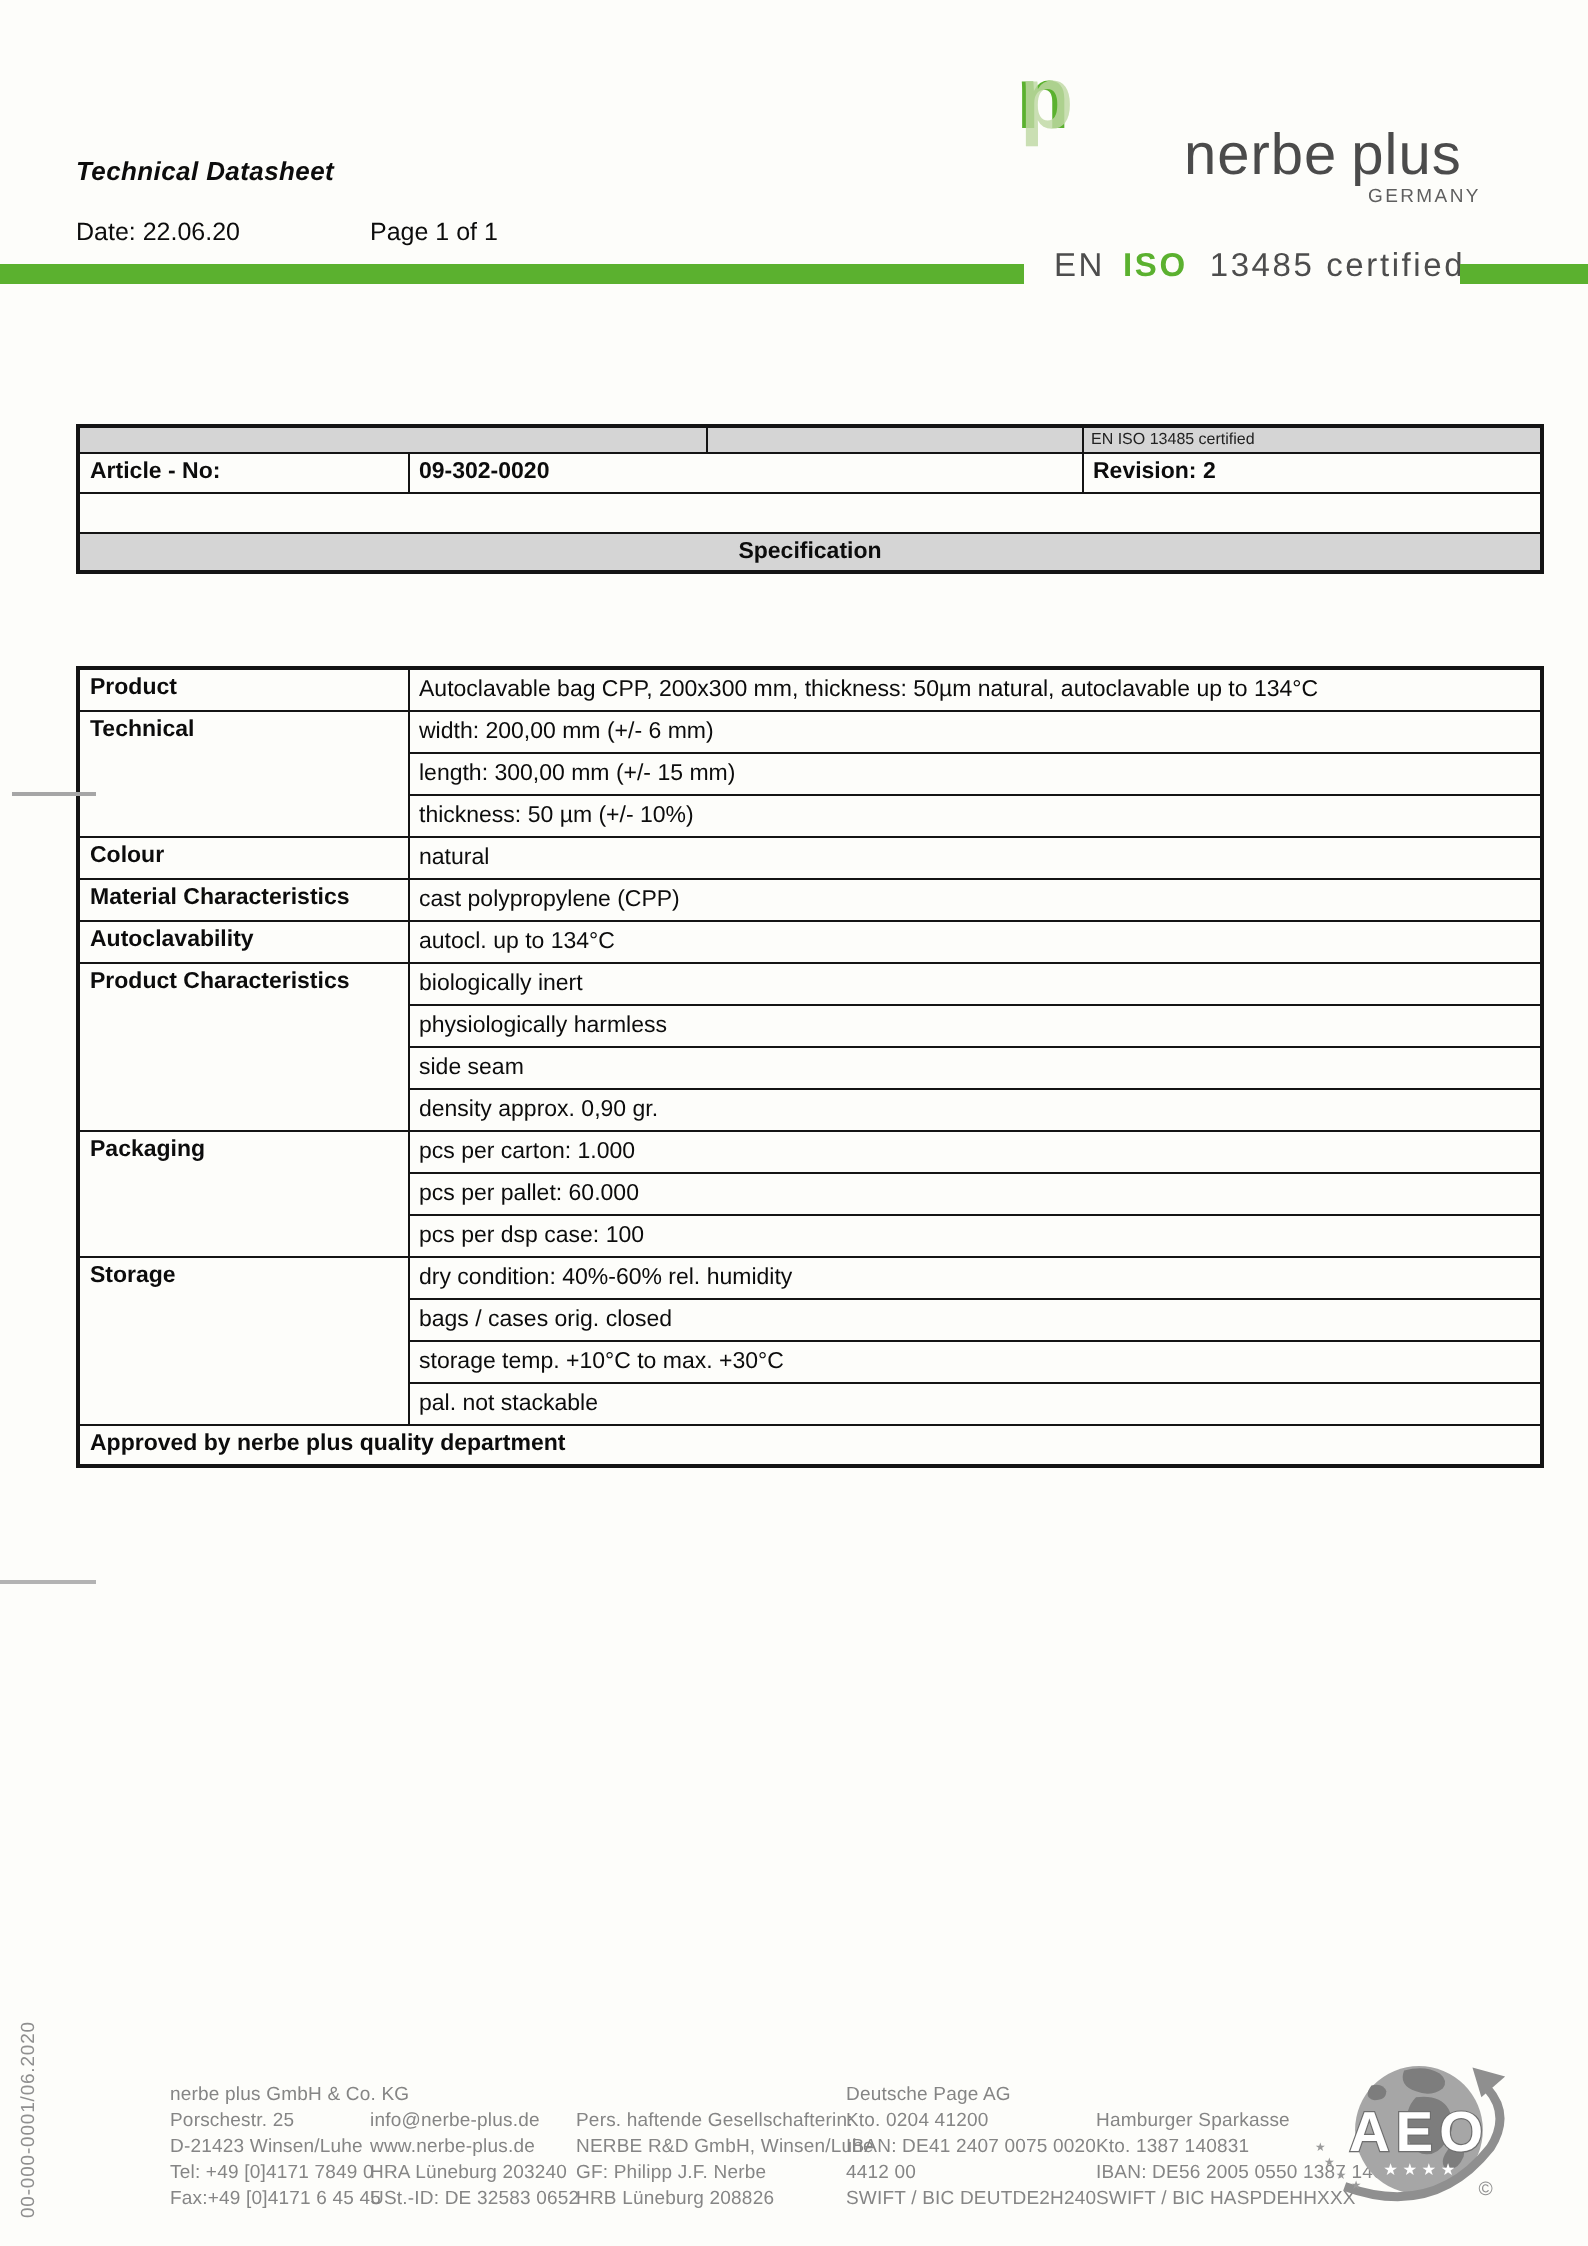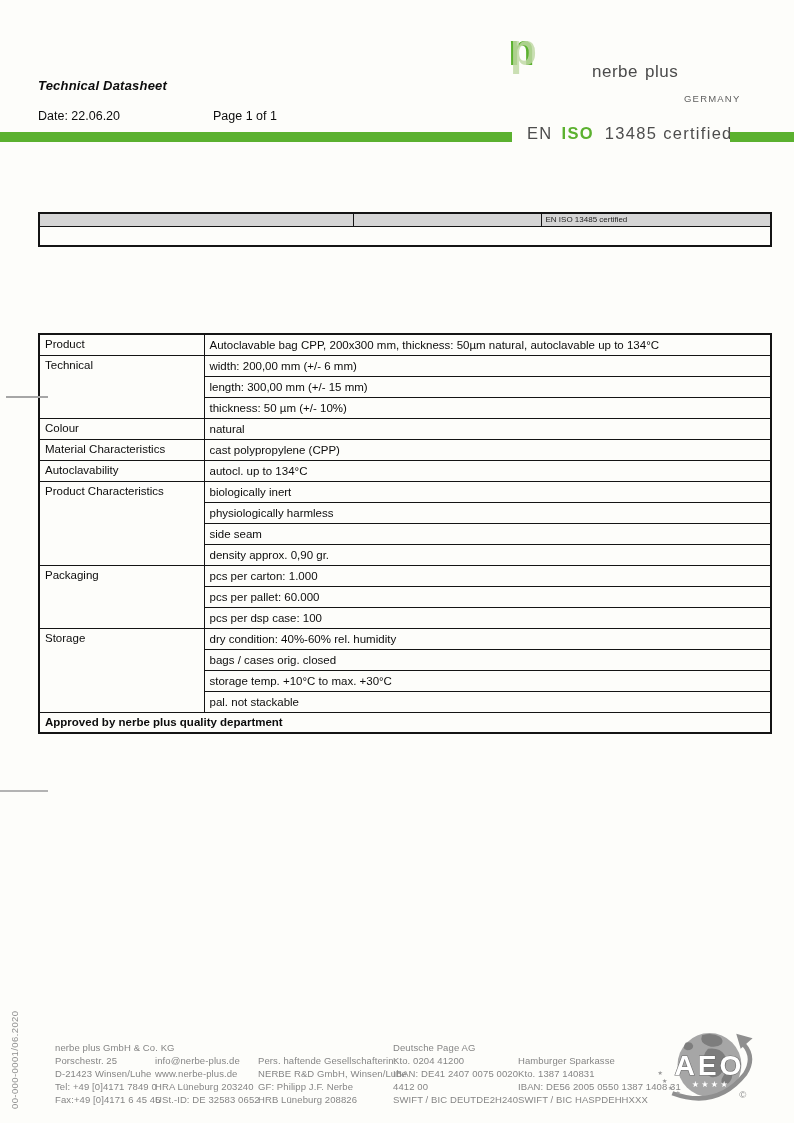--- a/index.html
+++ b/index.html
@@ -16,26 +16,26 @@
     background:#fdfdfa;
     font-family:"Liberation Sans",sans-serif;
     color:var(--ink);
     overflow:hidden;
   }
   .abs{position:absolute;}
 
   
   .doc-title{left:38px;top:78px;font-size:13px;font-weight:bold;letter-spacing:.2px;font-style:italic;}
   .doc-meta{left:38px;top:109px;font-size:12.5px;}
-  .doc-meta .pageno{position:absolute;left:147px;top:0;white-space:nowrap;margin-left:28px;}
+  .doc-meta .pageno{position:absolute;left:147px;top:0;white-space:nowrap;}
 
   .np-logo{left:508px;top:28px;font-weight:bold;font-size:44px;line-height:1;}
   .np-logo .np-n{color:var(--green);}
   .np-logo .np-p{color:var(--green-light);opacity:.82;margin-left:-25px;}
-  .brand-name{left:592px;top:62px;font-size:17px;color:#4b4b4b;letter-spacing:.5px;white-space:nowrap;}
+  .brand-name{left:592px;top:62px;font-size:29px;color:#4b4b4b;letter-spacing:.5px;white-space:nowrap;}
   .brand-name .w2{margin-left:7px;}
   .brand-country{left:684px;top:93px;font-size:9.5px;color:#5f5f5f;letter-spacing:1.2px;}
 
   .banner-bar{top:132px;height:10px;background:var(--green);}
   .bar-left{left:0;width:512px;}
   .bar-right{left:730px;width:64px;}
   .banner-text{left:527px;top:124px;font-size:16.5px;color:#4d4d4d;letter-spacing:1.3px;white-space:nowrap;}
   .banner-text .iso{color:var(--green);font-weight:bold;margin:0 9px;text-align:center;}
   .banner-text .rest{margin-left:2px;}
 
@@ -46,35 +46,35 @@
   .spec-table{top:333px;}
   .info-table,.spec-table{border:2.5px solid #141414;}
   td{border:1.5px solid #141414;font-size:11.5px;padding:0 5px;vertical-align:middle;overflow:hidden;white-space:nowrap;}
   .gray{background:var(--gray-fill);}
   .info-table td{font-weight:bold;height:20px;}
   .info-table tr.hdr td{height:13px;font-weight:normal;font-size:8px;color:#222;padding:0 4px;}
   .info-table tr.gap td{height:20px;border-left:none;border-right:none;}
   .info-table tr.gap td:first-child{border-left:1.5px solid #141414;}
   .info-table tr.section td{height:20px;text-align:center;}
   .spec-table td{height:21px;}
-  .spec-table td.lbl{font-weight:normal;vertical-align:top;padding-top:3px;}
+  .spec-table td.lbl{font-weight:bold;vertical-align:top;padding-top:3px;}
   .spec-table td.approved{font-weight:bold;}
 
   
   .fold-mark{background:#a6a6a6;height:1.5px;}
   .fold-1{left:6px;top:396px;width:42px;}
   .fold-2{left:0;top:790px;width:48px;height:2px;background:#b3b3b3;}
 
   
   .doc-code{
     left:9px;top:1109px;
     transform:rotate(-90deg);transform-origin:0 0;
     font-size:9.5px;color:#8f8f8f;letter-spacing:.4px;white-space:nowrap;
   }
-  .fcol{font-size:9.5px;line-height:13px;color:var(--footer-gray);white-space:nowrap;letter-spacing:.1px;}
+  .fcol{font-size:9.5px;line-height:13px;color:var(--footer-gray);white-space:nowrap;letter-spacing:.1px;margin-left:30px;}
   .fcol-1{left:55px;top:1041px;}
   .fcol-2{left:155px;top:1054px;}
   .fcol-3{left:258px;top:1054px;}
   .fcol-4{left:393px;top:1041px;}
   .fcol-5{left:518px;top:1054px;}
   .aeo{left:656px;top:1026px;}
 </style>
 </head>
 <body>
 
@@ -106,23 +106,31 @@
         <col style="width:149px">
         <col style="width:188px">
         <col style="width:230px">
       </colgroup>
     <tbody>
         <tr class="hdr">
       <td colspan="2" class="gray"></td>
       <td class="gray"></td>
       <td class="gray">EN ISO 13485 certified</td>
     </tr>
+    <tr>
+      <td>Article - No:</td>
+      <td colspan="2">09-302-0020</td>
+      <td>Revision: 2</td>
+    </tr>
     <tr class="gap">
           <td colspan="4"></td>
         </tr>
+    <tr class="section">
+      <td colspan="4" class="gray">Specification</td>
+    </tr>
   </tbody>
     </table>
 
   <table class="abs spec-table">
     <colgroup>
         <col style="width:165px">
         <col style="width:567px">
       </colgroup>
     <tbody>
         <tr>

